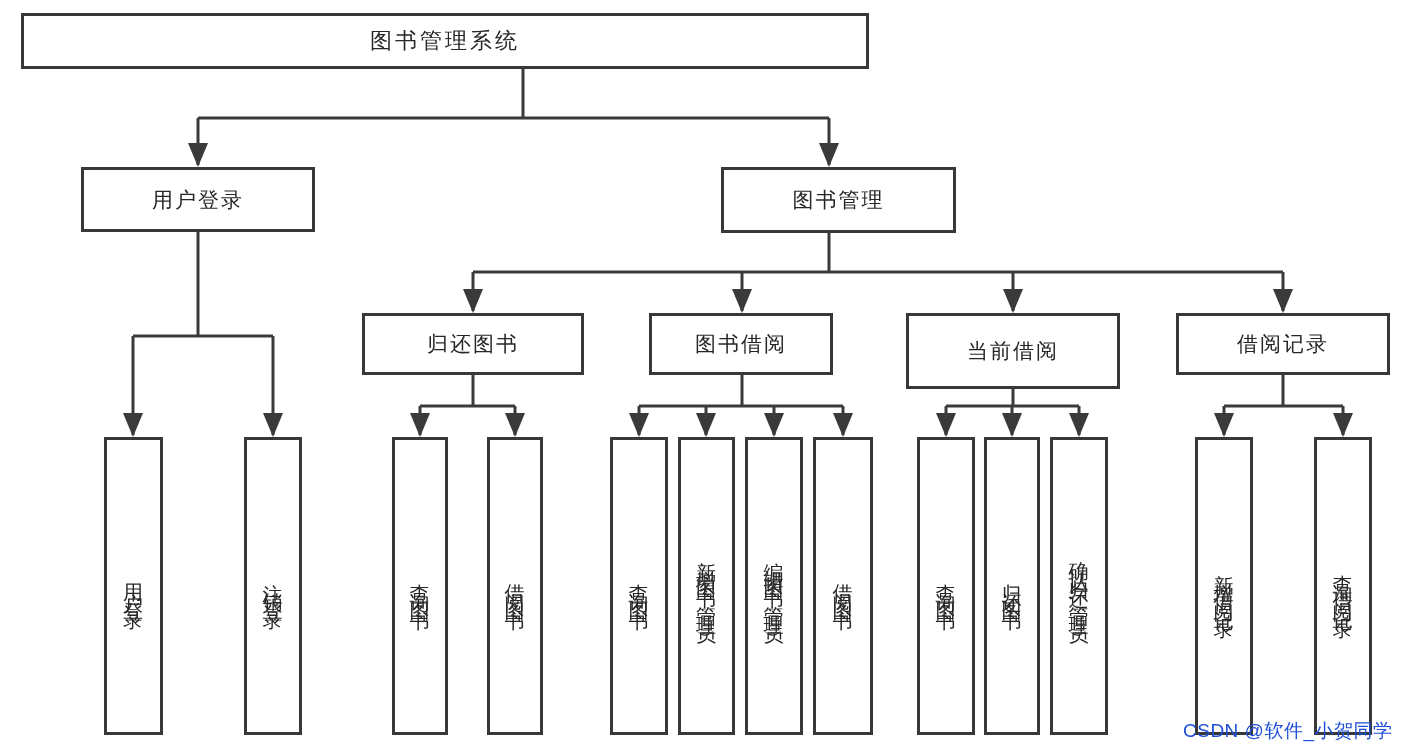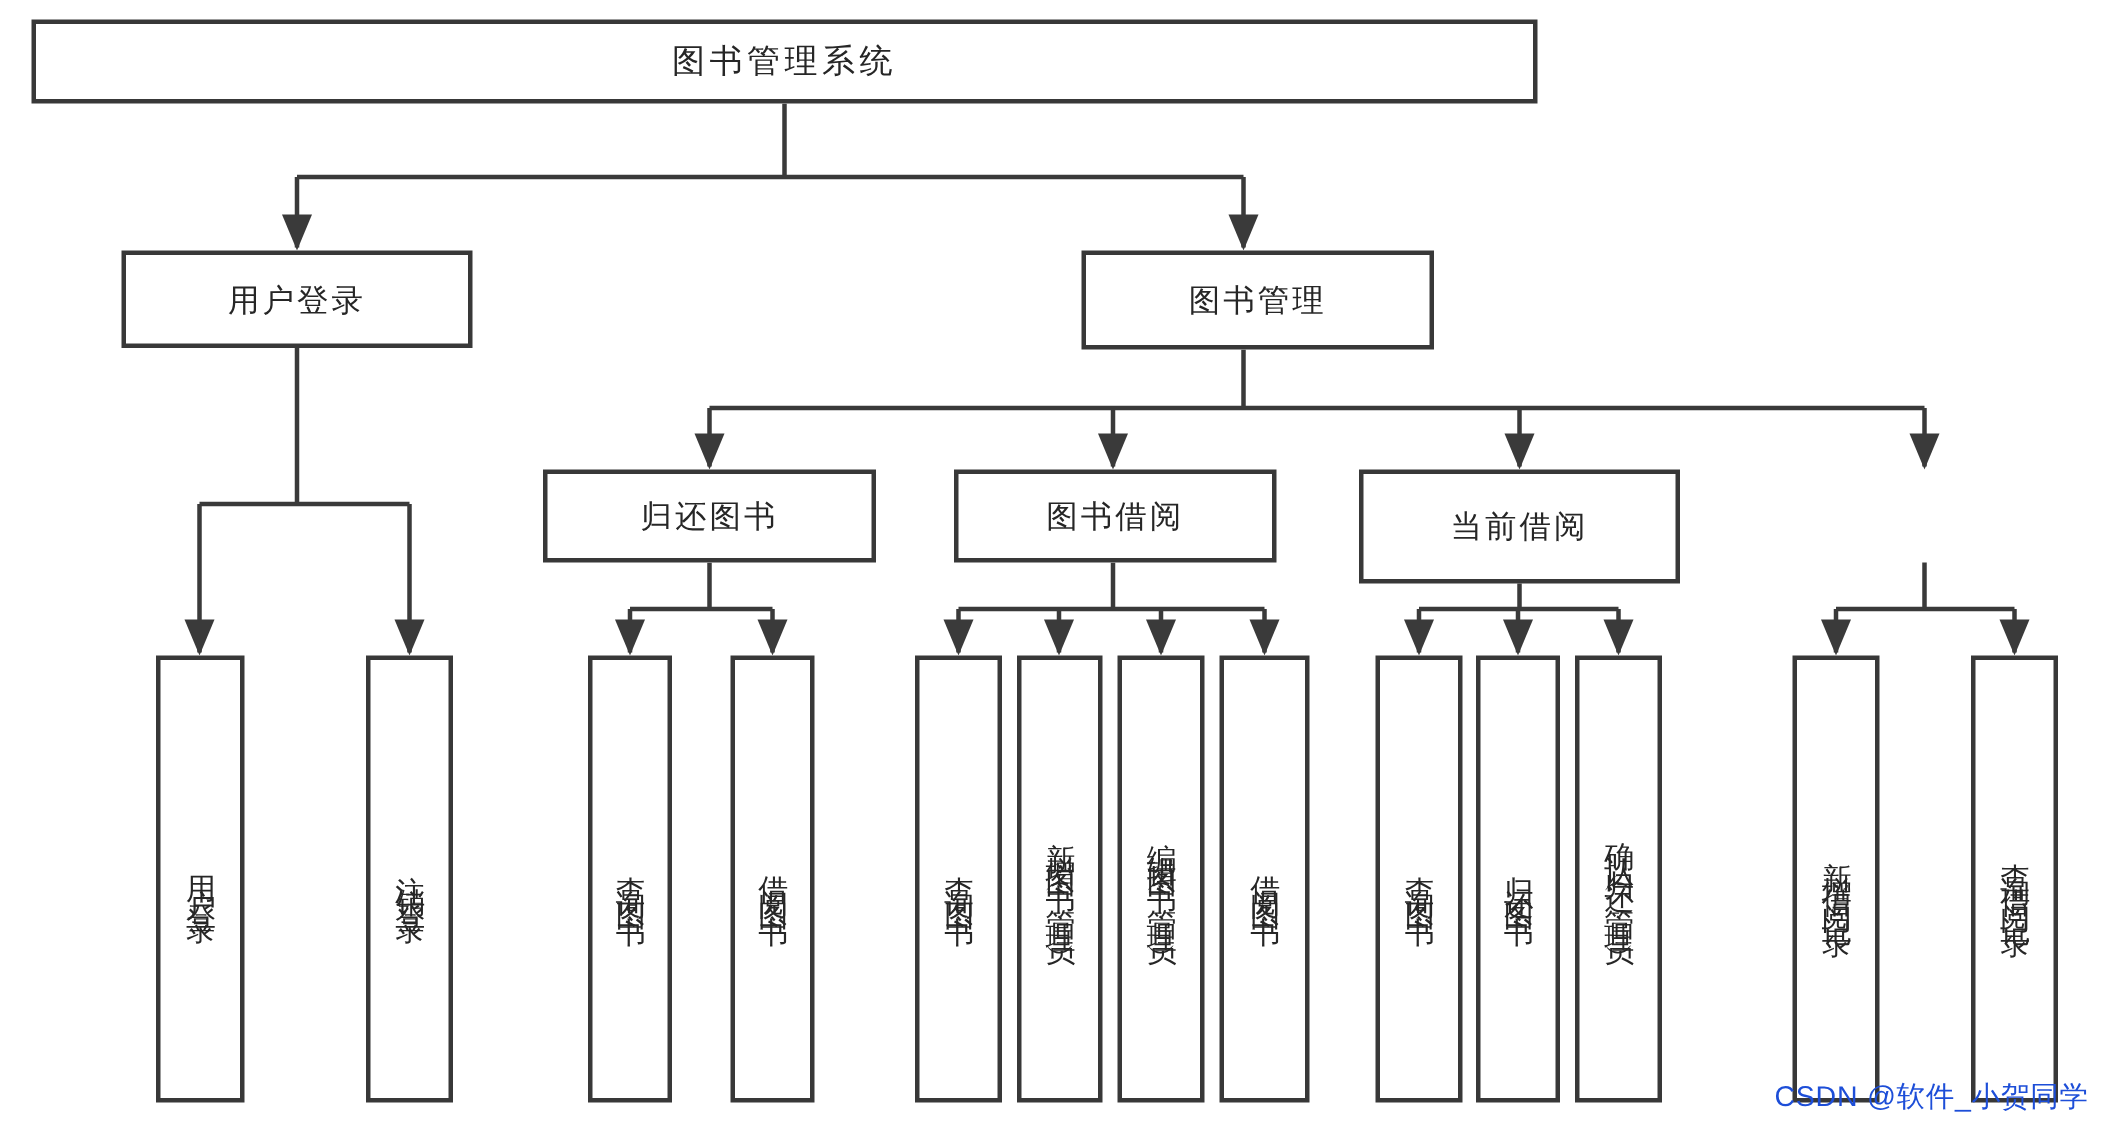--- a/index.html
+++ b/index.html
@@ -56,39 +56,42 @@
       <polygon points="764,413 784,413 774,437"></polygon>
       <polygon points="833,413 853,413 843,437"></polygon>
       <polygon points="936,413 956,413 946,437"></polygon>
       <polygon points="1002,413 1022,413 1012,437"></polygon>
       <polygon points="1069,413 1089,413 1079,437"></polygon>
       <polygon points="1214,413 1234,413 1224,437"></polygon>
       <polygon points="1333,413 1353,413 1343,437"></polygon>
     </g>
   </svg>
 
-  <div class="node h title" style="left:21px;top:13px;width:1004px;height:56px">
+  <div class="node h title" style="left:21px;top:13px;width:848px;height:56px">
     <span>图书管理系统</span>
   </div>
 
   <div class="node h" style="left:81px;top:167px;width:234px;height:65px">
     <span>用户登录</span>
   </div>
   <div class="node h" style="left:721px;top:167px;width:235px;height:66px">
     <span>图书管理</span>
   </div>
 
   <div class="node h" style="left:362px;top:313px;width:222px;height:62px">
     <span>归还图书</span>
   </div>
-  <div class="node h" style="left:636px;top:313px;width:215px;height:62px">
+  <div class="node h" style="left:649px;top:313px;width:184px;height:62px">
     <span>图书借阅</span>
   </div>
   <div class="node h" style="left:906px;top:313px;width:214px;height:76px">
     <span>当前借阅</span>
+  </div>
+  <div class="node h" style="left:1176px;top:313px;width:214px;height:62px">
+    <span>借阅记录</span>
   </div>
 
   <div class="node v" style="left:104px;top:437px;width:59px;height:298px">
     <span>用户登录</span>
   </div>
   <div class="node v" style="left:244px;top:437px;width:58px;height:298px">
     <span>注销登录</span>
   </div>
 
   <div class="node v" style="left:392px;top:437px;width:56px;height:298px">

